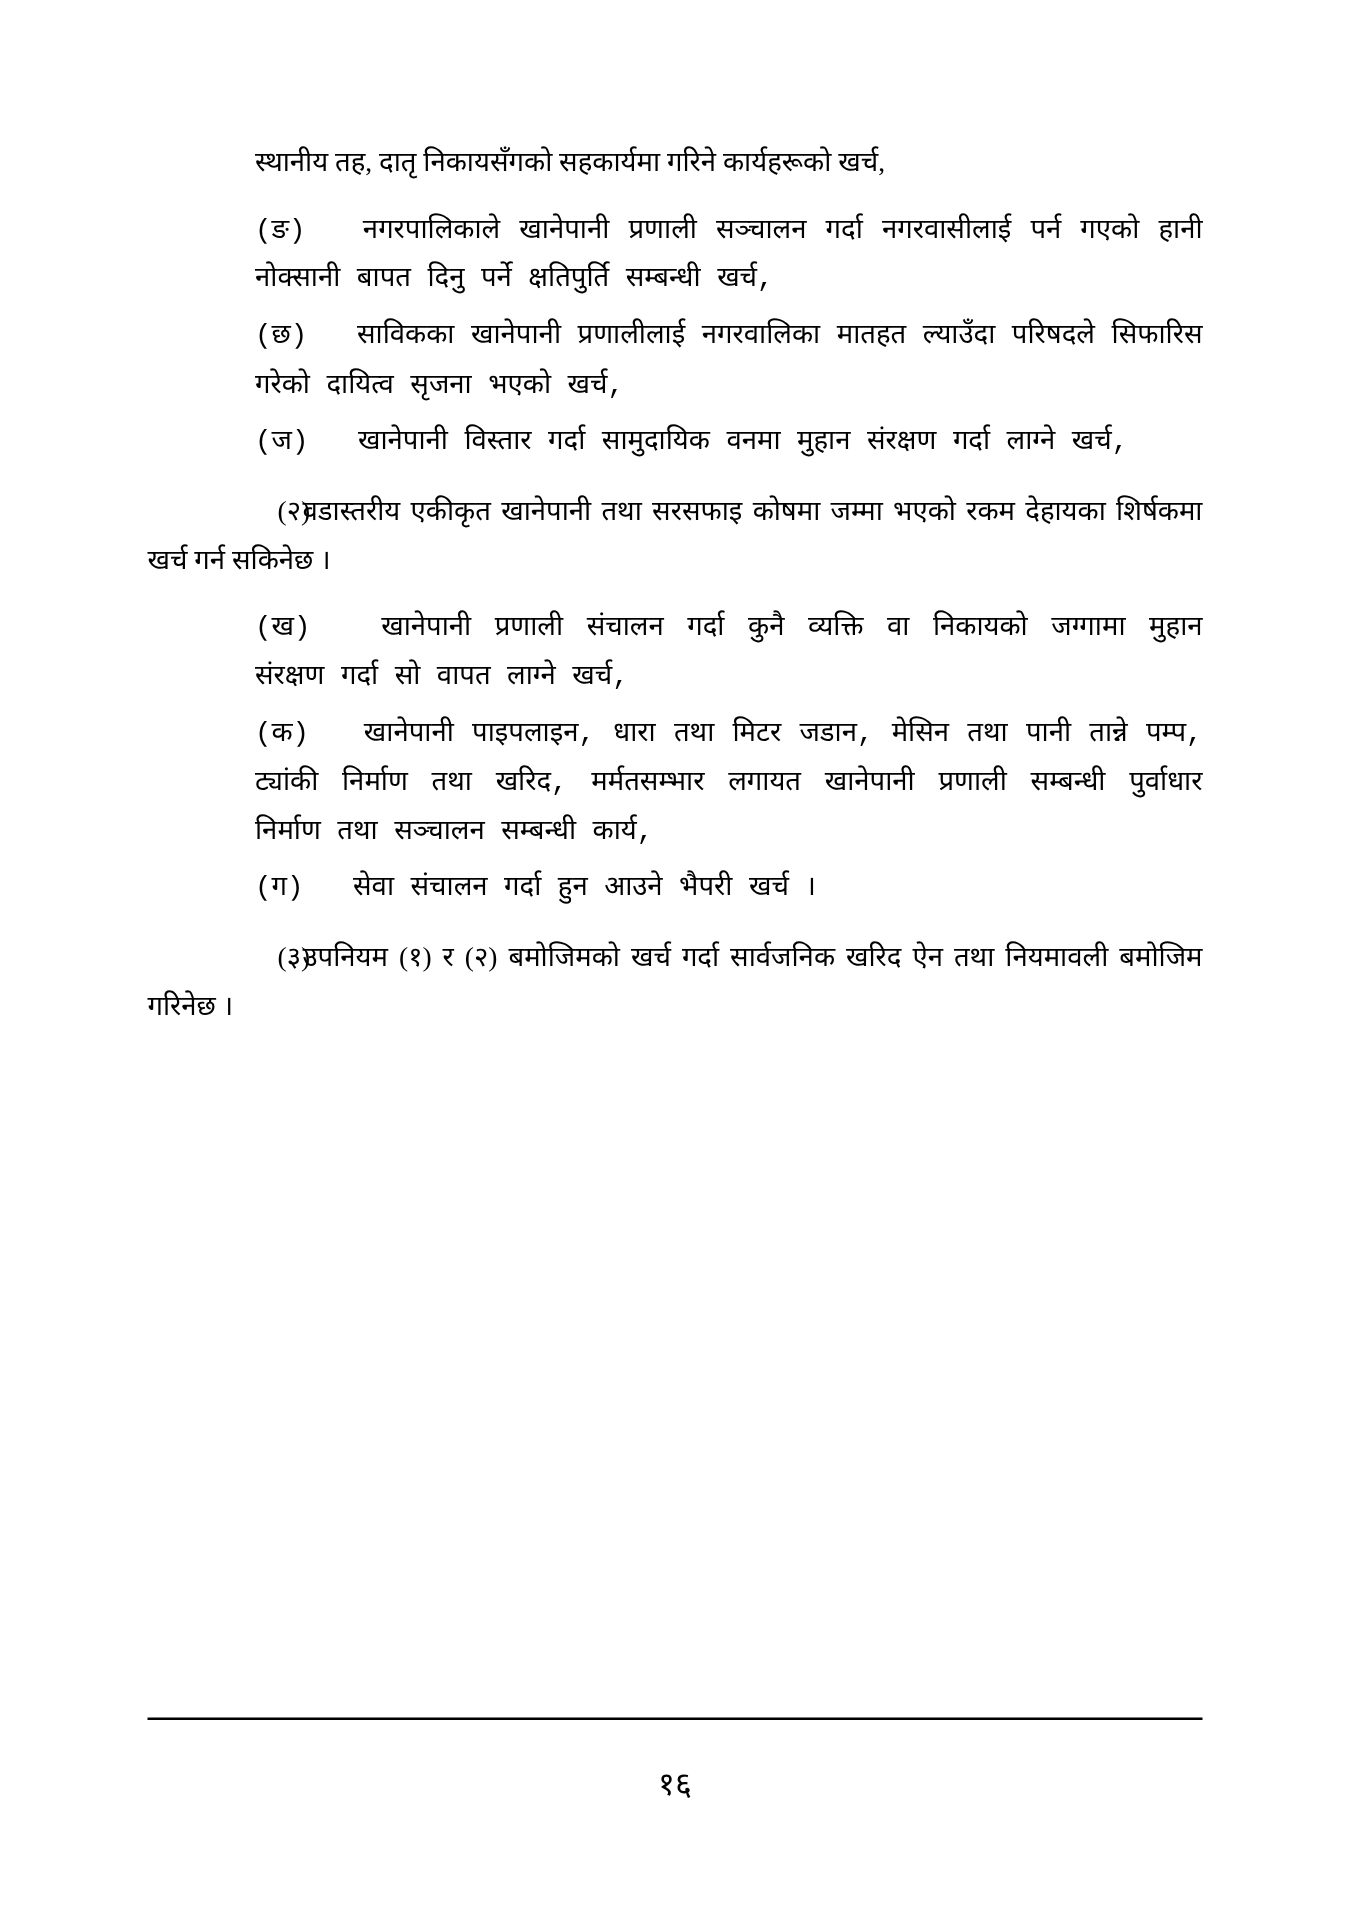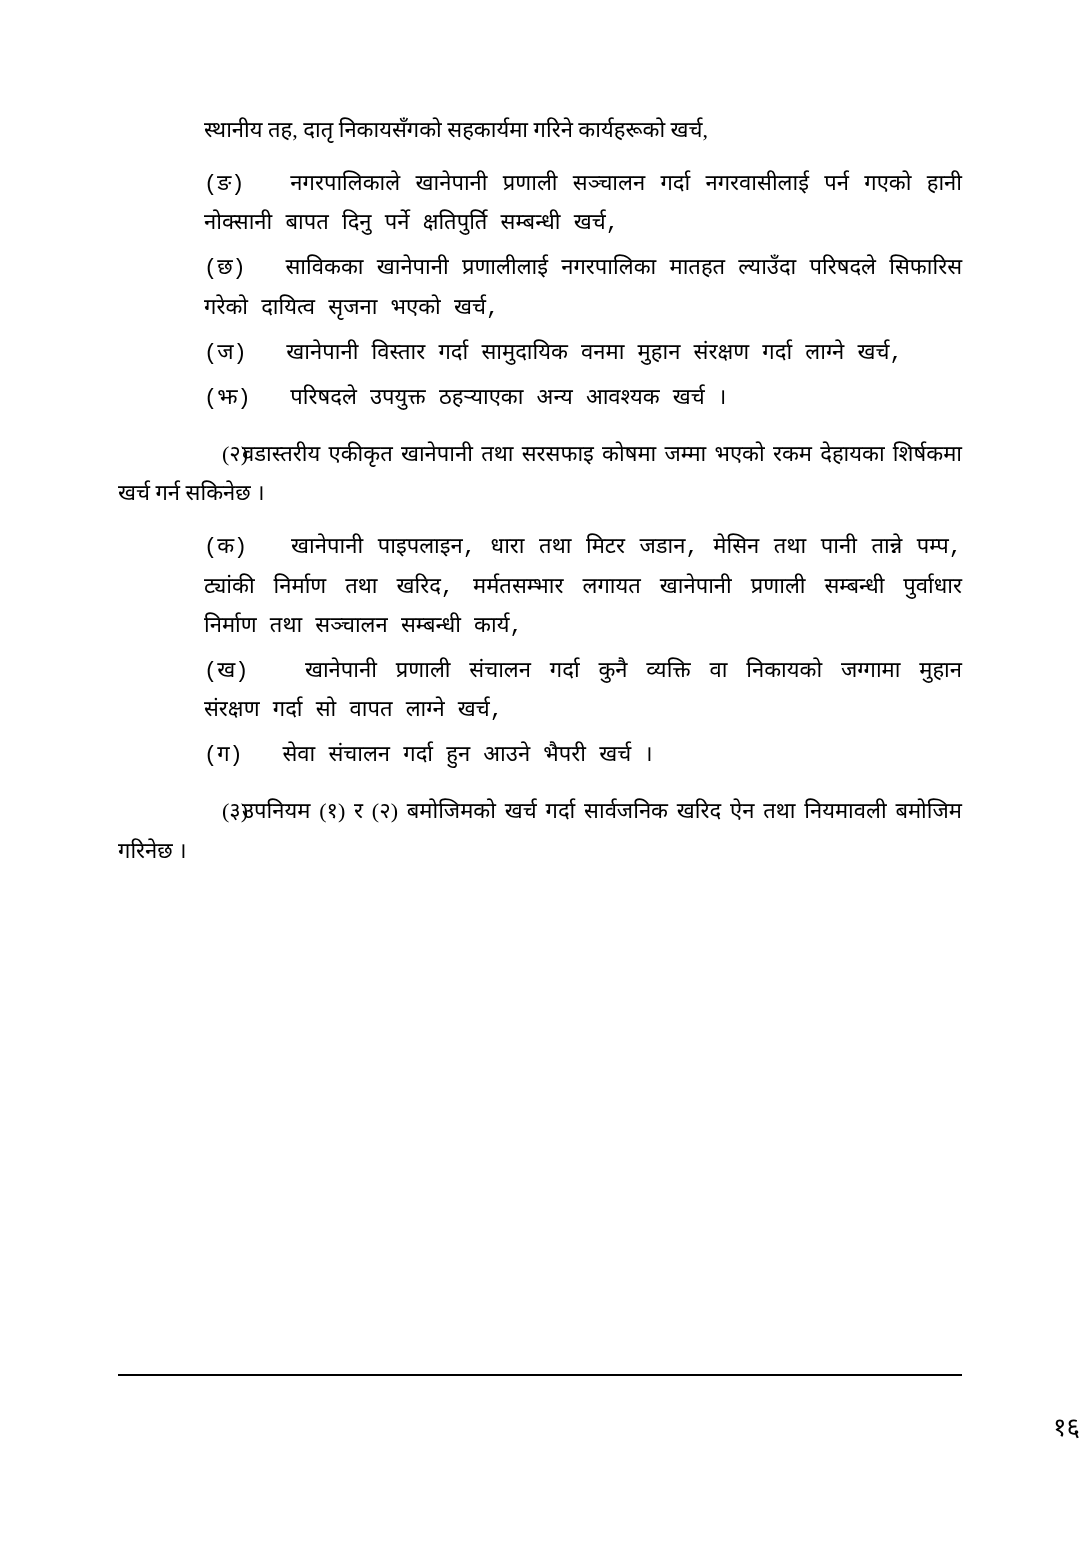--- a/index.html
+++ b/index.html
@@ -61,21 +61,21 @@
     left: 118px;
     right: 118px;
     bottom: 168px;
     border-top: 2.2px solid #000;
   }
   .page-number {
     position: absolute;
     left: 0;
     right: 0;
     bottom: 100px;
-    text-align: right;
+    text-align: center;
     font-size: 26px;
     font-family: Liberation Sans, sans-serif;
     margin-top: 41px;
   }
 </style>
 </head>
 <body>
 
 <div class="page">
 
@@ -86,49 +86,45 @@
     <div class="spacer-sm"></div>
 
     <p class="clause">
       <span class="marker">(ङ)</span>
       <span>&nbsp;&nbsp;</span><span>नगरपालिकाले खानेपानी प्रणाली सञ्चालन गर्दा नगरवासीलाई पर्न गएको हानी नोक्सानी बापत दिनु पर्ने क्षतिपुर्ति सम्बन्धी खर्च,</span>
     </p>
 
 
     <p class="clause">
       <span class="marker">(छ)</span>
-      <span>&nbsp;&nbsp;</span><span>साविकका खानेपानी प्रणालीलाई नगरपालिका मातहत ल्याउँदा परिषदले सिफारिस गरेको दायित्व सृजना भएको खर्च,</span>
+      <span>&nbsp;&nbsp;</span><span>साविकका खानेपानी प्रणालीलाई नगरवालिका मातहत ल्याउँदा परिषदले सिफारिस गरेको दायित्व सृजना भएको खर्च,</span>
     </p>
 
     <p class="clause">
       <span class="marker">(ज)</span>
       <span>&nbsp;&nbsp;</span><span>खानेपानी विस्तार गर्दा सामुदायिक वनमा मुहान संरक्षण गर्दा लाग्ने खर्च,</span>
     </p>
 
-    <p class="clause">
-      <span class="marker">(झ)</span>
-      <span>&nbsp;&nbsp;</span><span>परिषदले उपयुक्त ठहऱ्याएका अन्य आवश्यक खर्च ।</span>
-    </p>
 
     <div class="spacer-sm"></div>
 
     <p class="sub-para">
       <span class="num">(२)</span><span>वडास्तरीय एकीकृत खानेपानी तथा सरसफाइ कोषमा जम्मा भएको रकम देहायका शिर्षकमा खर्च गर्न सकिनेछ ।</span>
     </p>
 
     <div class="spacer-sm"></div>
 
     <p class="clause">
-      <span class="marker">(क)</span>
-      <span>&nbsp;&nbsp;</span><span>खानेपानी पाइपलाइन, धारा तथा मिटर जडान, मेसिन तथा पानी तान्ने पम्प, ट्यांकी निर्माण तथा खरिद, मर्मतसम्भार लगायत खानेपानी प्रणाली सम्बन्धी पुर्वाधार निर्माण तथा सञ्चालन सम्बन्धी कार्य,</span>
+      <span class="marker">(ख)</span>
+      <span>&nbsp;&nbsp;</span><span>खानेपानी प्रणाली संचालन गर्दा कुनै व्यक्ति वा निकायको जग्गामा मुहान संरक्षण गर्दा सो वापत लाग्ने खर्च,</span>
     </p>
 
     <p class="clause">
-      <span class="marker">(ख)</span>
-      <span>&nbsp;&nbsp;</span><span>खानेपानी प्रणाली संचालन गर्दा कुनै व्यक्ति वा निकायको जग्गामा मुहान संरक्षण गर्दा सो वापत लाग्ने खर्च,</span>
+      <span class="marker">(क)</span>
+      <span>&nbsp;&nbsp;</span><span>खानेपानी पाइपलाइन, धारा तथा मिटर जडान, मेसिन तथा पानी तान्ने पम्प, ट्यांकी निर्माण तथा खरिद, मर्मतसम्भार लगायत खानेपानी प्रणाली सम्बन्धी पुर्वाधार निर्माण तथा सञ्चालन सम्बन्धी कार्य,</span>
     </p>
 
     <p class="clause">
       <span class="marker">(ग)</span>
       <span>&nbsp;&nbsp;</span><span>सेवा संचालन गर्दा हुन आउने भैपरी खर्च ।</span>
     </p>
 
     <div class="spacer-sm"></div>
 
     <p class="sub-para">

